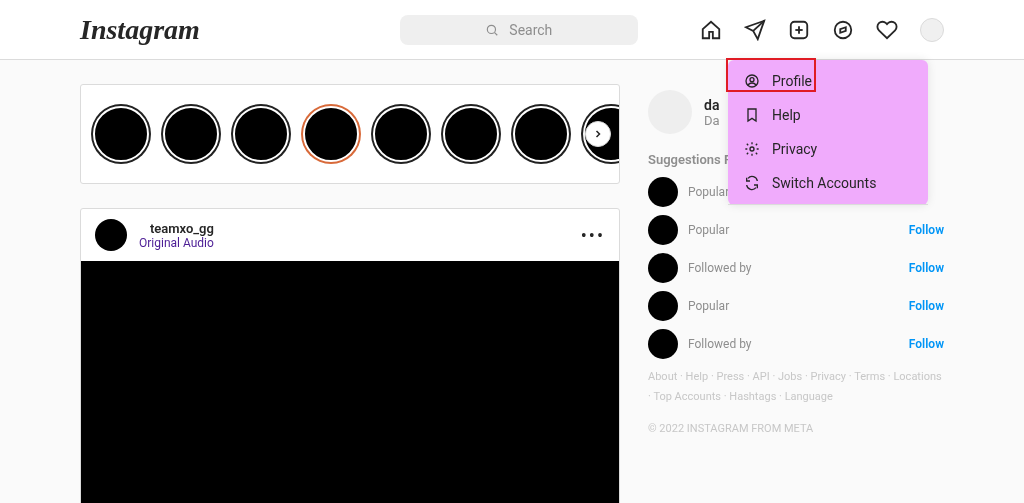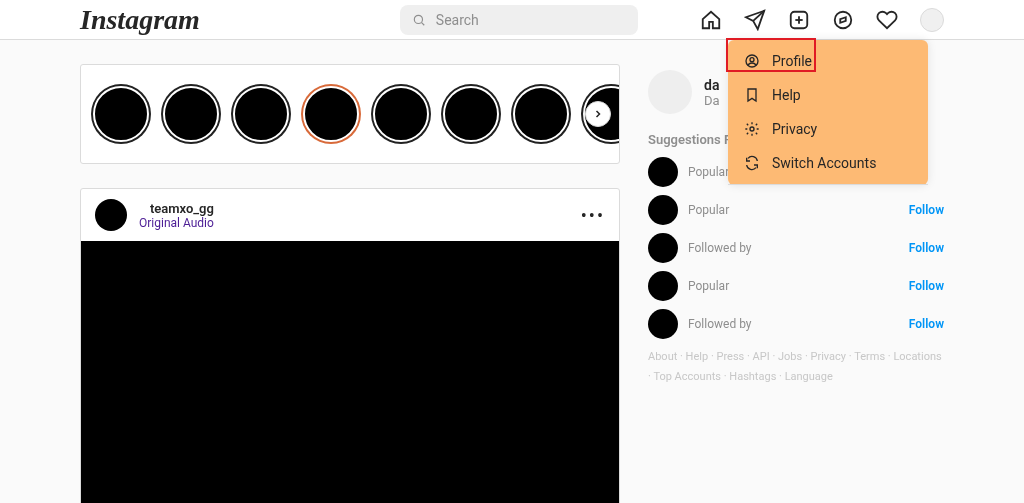--- a/index.html
+++ b/index.html
@@ -6,21 +6,21 @@
   body {
     font-family: -apple-system, BlinkMacSystemFont, "Segoe UI", Roboto, Helvetica, Arial, sans-serif;
     background: #fafafa;
     width: 1024px;
     height: 503px;
     overflow: hidden;
     color: #262626;
   }
   
   .nav {
-    height: 40px;
+    height: 60px;
     background: #fff;
     border-bottom: 1px solid #dbdbdb;
     display: flex;
     align-items: center;
     padding: 0 20px;
     position: relative;
     z-index: 10;
   }
   .logo {
     font-family: "Brush Script MT", cursive;
@@ -32,20 +32,21 @@
   .search {
     width: 238px;
     height: 30px;
     background: #efefef;
     border-radius: 8px;
     display: flex;
     align-items: center;
     padding: 0 12px;
     color: #8e8e8e;
     margin-left: 200px;
+    justify-content: center;
   }
   .search svg { margin-right: 10px; }
   .search span { font-size: 14px; }
   .nav-icons {
     margin-left: auto;
     margin-right: 60px;
     display: flex;
     align-items: center;
     gap: 22px;
   }
@@ -144,21 +145,21 @@
   }
   .footer {
     font-size: 11px; color: #c7c7c7; margin-top: 6px; line-height: 1.8;
   }
   .footer-copy { margin-top: 12px; }
   
   .menu {
     position: absolute;
     top: -24px; left: 80px;
     width: 200px;
-    background: #fdba74;
+    background: #f0abfc;
     border-radius: 6px;
     box-shadow: 0 0 10px rgba(0,0,0,.1);
     z-index: 20;
     padding-top: 4px;
   }
   .menu-item {
     display: flex; align-items: center;
     padding: 9px 16px;
     font-size: 14px;
     cursor: pointer;
@@ -314,15 +315,16 @@
         </div>
         <div class="sug-row">
           <div class="sug-av"></div>
           <div class="sug-txt">Followed by</div>
           <div class="sug-follow">Follow</div>
         </div>
       </div>
 
     <div class="footer">
       <div>About · Help · Press · API · Jobs · Privacy · Terms · Locations · Top Accounts · Hashtags · Language</div>
+      <div class="footer-copy">© 2022 INSTAGRAM FROM META</div>
     </div>
   </div>
 </div>
 
 </body></html>

